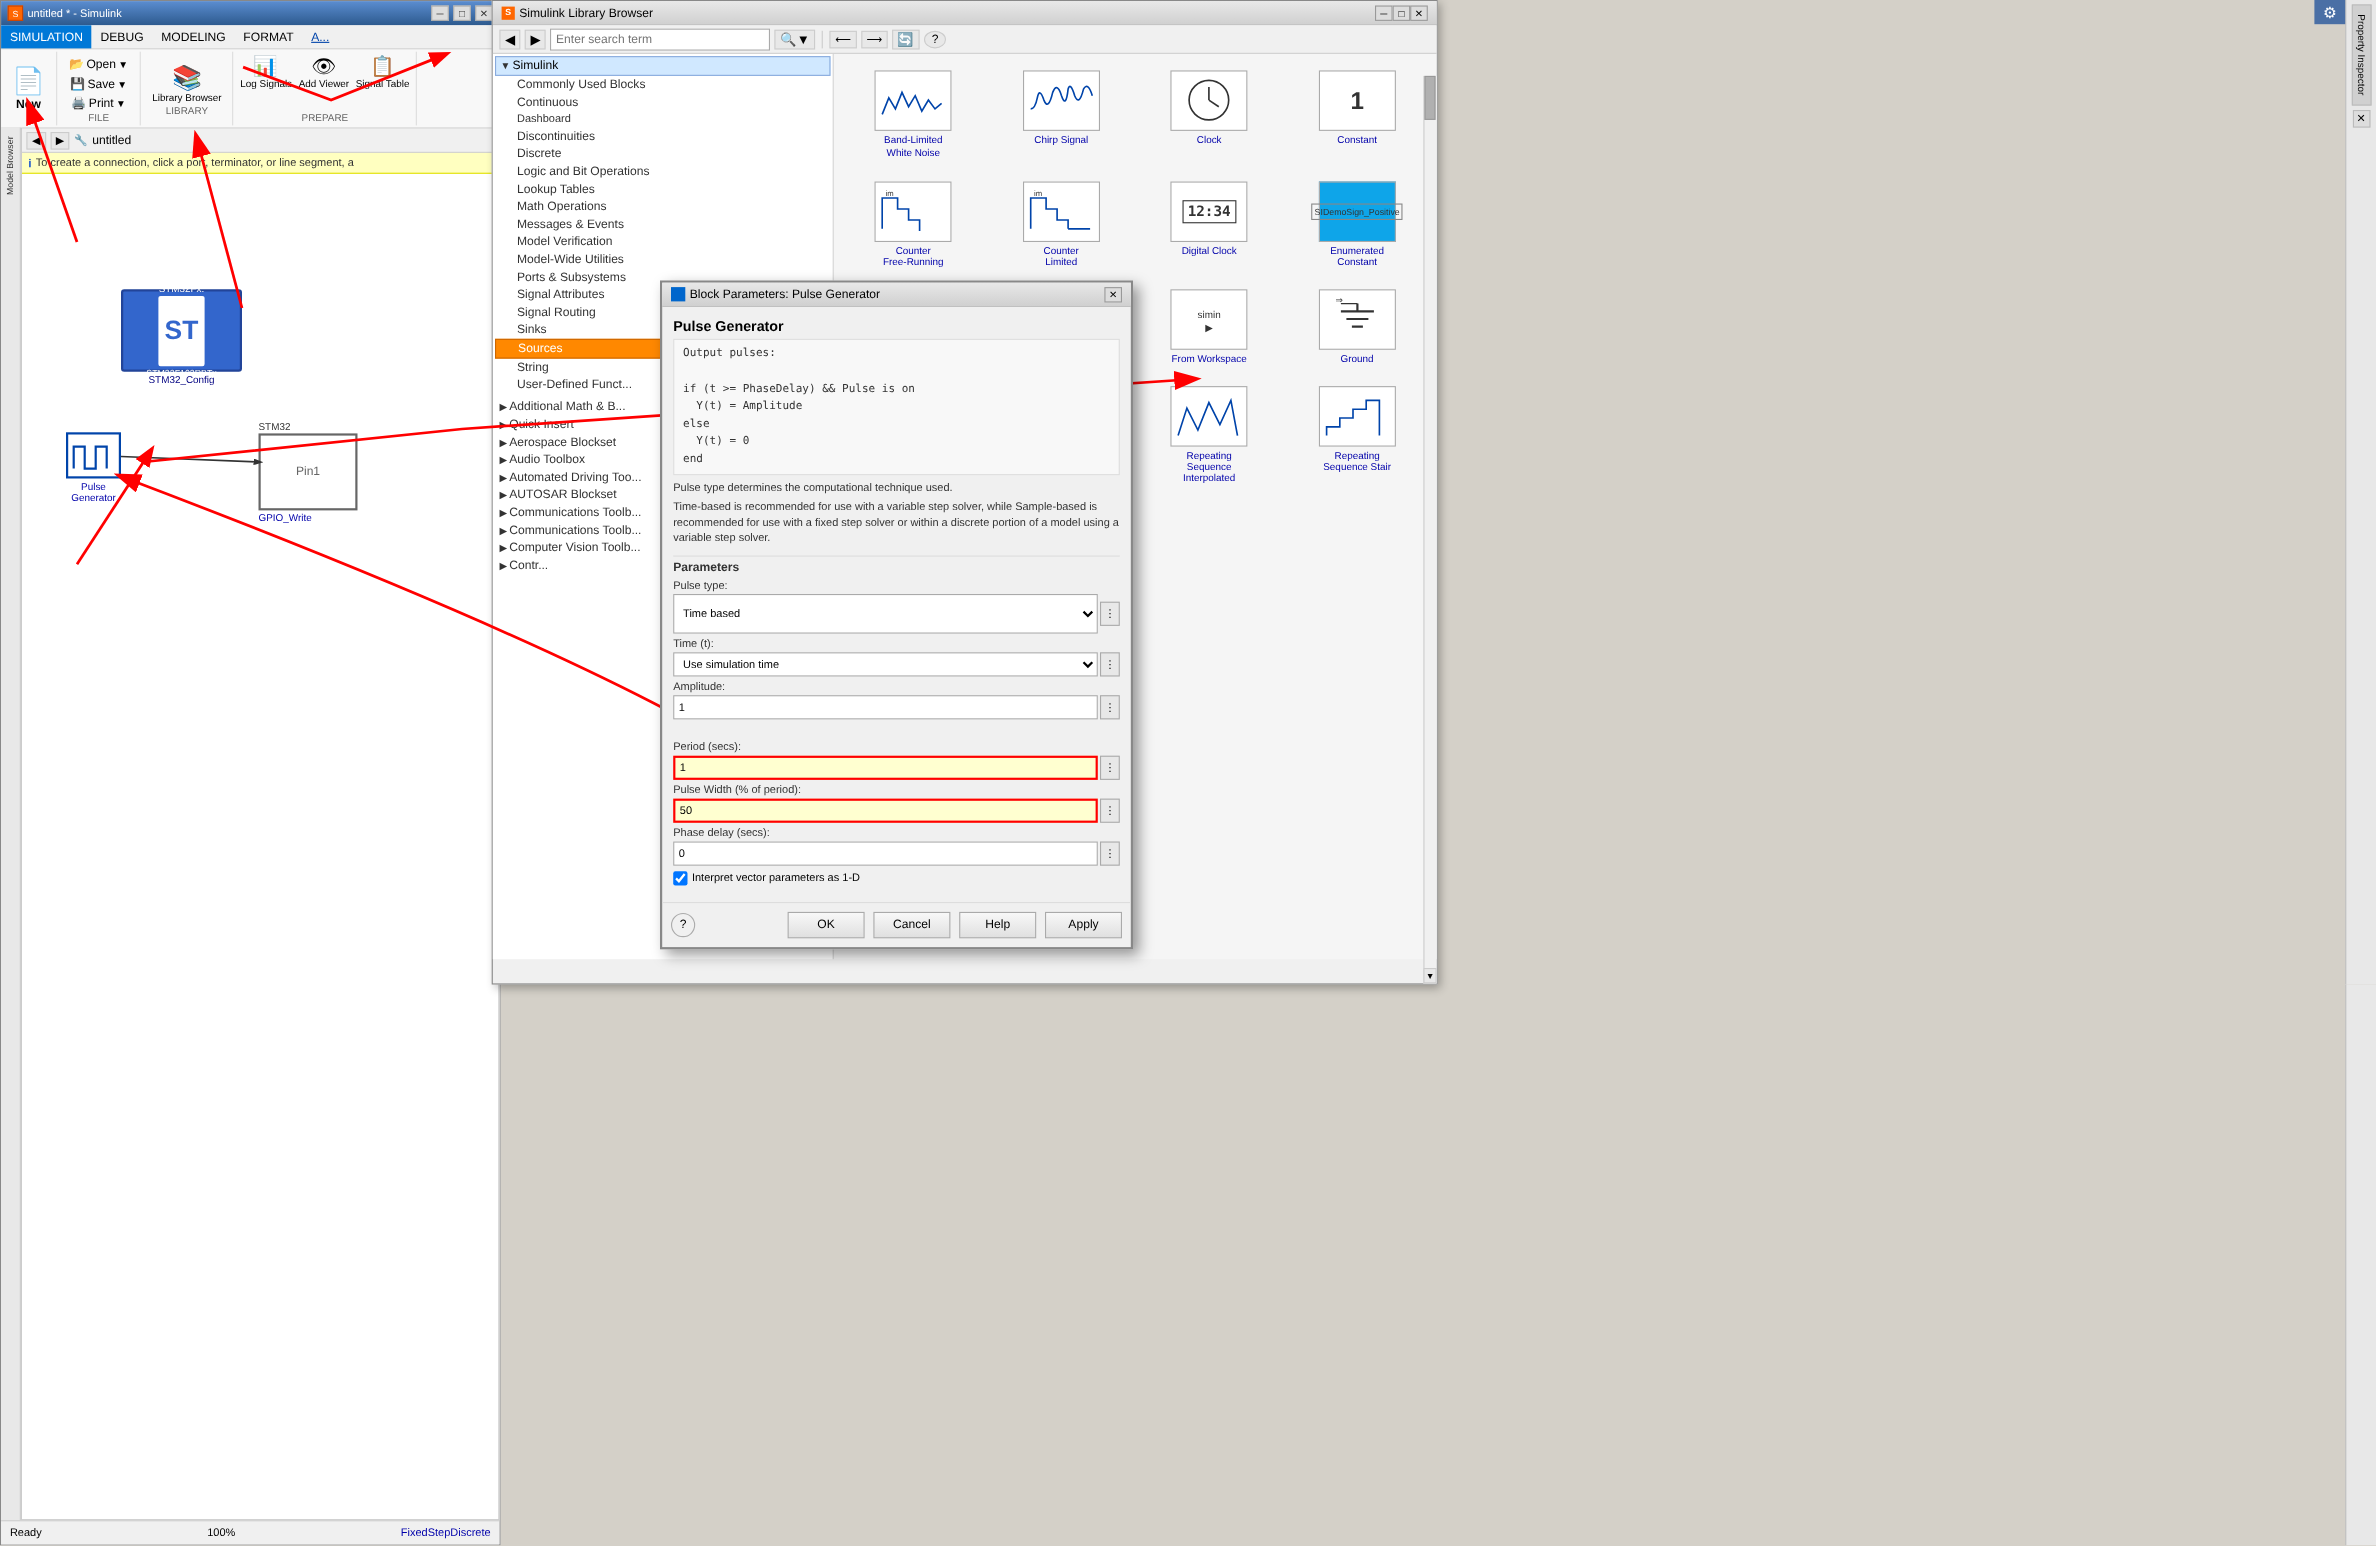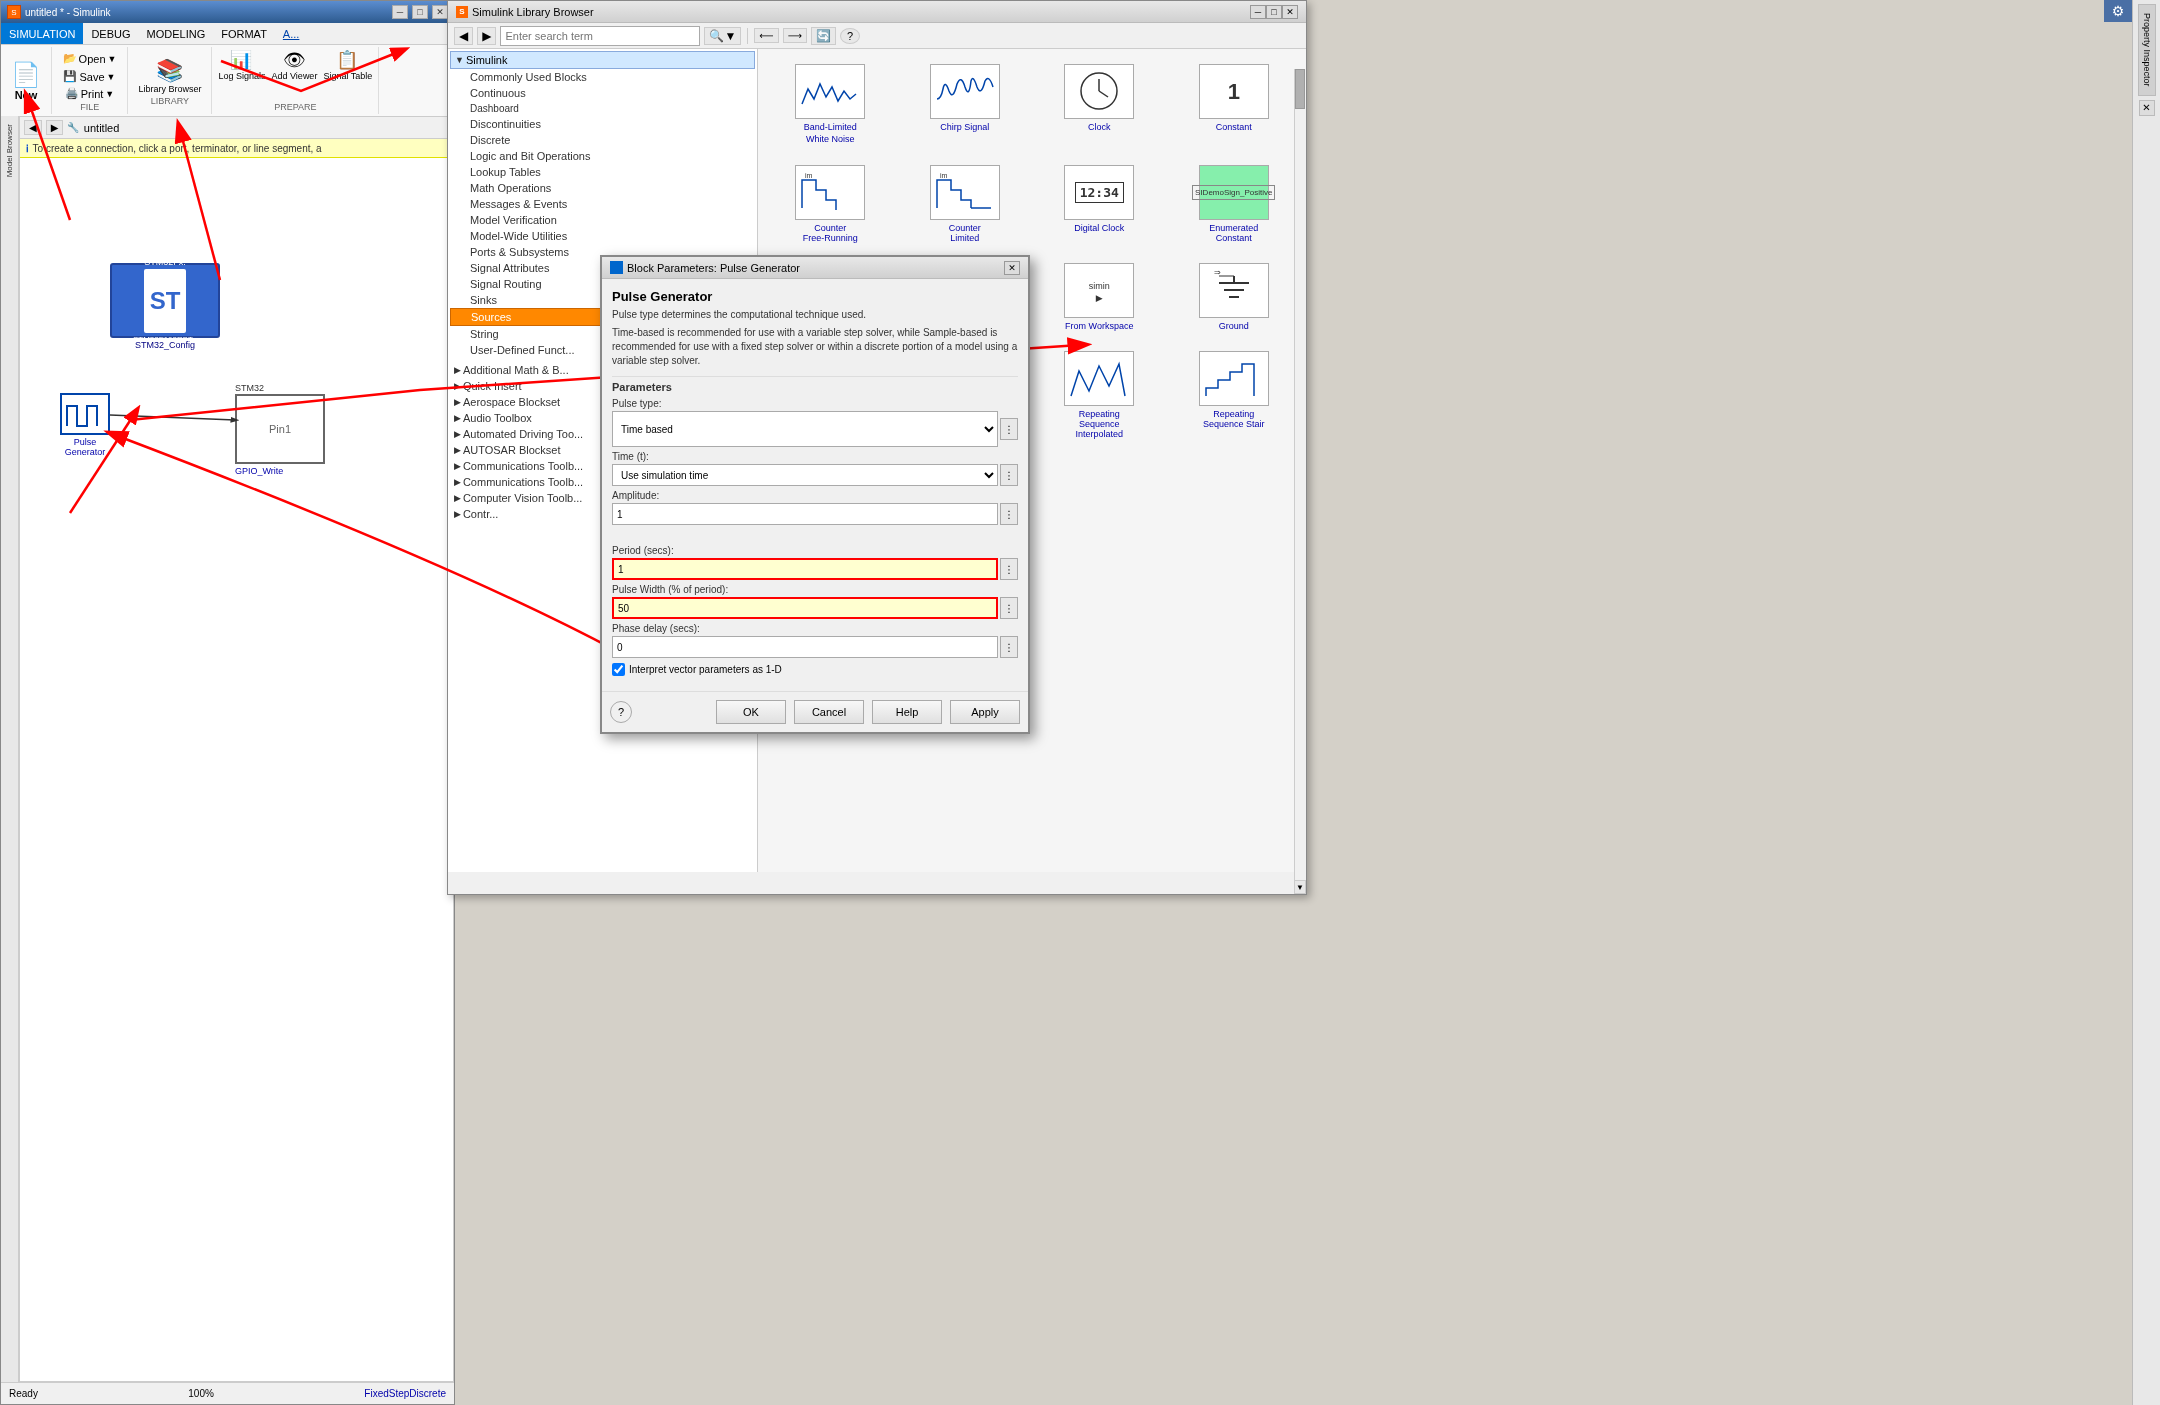--- a/index.html
+++ b/index.html
@@ -336,21 +336,21 @@
       </div>
 
       <div style="display:flex;flex-direction:column;align-items:center;padding:6px 4px;cursor:pointer;border:1px solid transparent;">
         <div style="width:70px;height:55px;border:1px solid #aaa;background:white;display:flex;align-items:center;justify-content:center;margin-bottom:3px;">
           <div style="font-family:monospace;font-size:13px;font-weight:bold;color:#333;border:1px solid #333;padding:2px 4px;">12:34</div>
         </div>
         <span style="font-size:9px;text-align:center;color:#0000aa;">Digital Clock</span>
       </div>
 
       <div style="display:flex;flex-direction:column;align-items:center;padding:6px 4px;cursor:pointer;border:1px solid transparent;">
-        <div style="width:70px;height:55px;border:1px solid #aaa;background:#86efac;display:flex;align-items:center;justify-content:center;margin-bottom:3px;">
+        <div style="width:70px;height:55px;border:1px solid #aaa;background:#0ea5e9;display:flex;align-items:center;justify-content:center;margin-bottom:3px;">
           <div style="font-size:8px;color:#333;padding:2px;text-align:center;border:1px solid #888;white-space:nowrap;">SIDemoSign_Positive</div>
         </div>
         <span style="font-size:9px;text-align:center;color:#0000aa;">Enumerated<br>Constant</span>
       </div>
 
       <div style="display:flex;flex-direction:column;align-items:center;padding:6px 4px;cursor:pointer;border:1px solid transparent;">
         <div style="width:70px;height:55px;border:1px solid #aaa;background:white;display:flex;align-items:center;justify-content:center;margin-bottom:3px;">
           <div style="font-size:8px;color:#333;text-align:center;">
             <div style="border:1px solid #aaa;padding:2px 4px;background:#f8f8e0;">untitled.mat</div>
             <div style="font-size:9px;margin-top:2px;">▶</div>
@@ -465,20 +465,29 @@
     <span style="width:13px;height:13px;background:#0066cc;margin-right:4px;display:inline-block;"></span>
     <span style="font-size:11px;">Block Parameters: Pulse Generator</span>
     <div style="flex:1;"></div>
     <span style="width:16px;height:14px;border:1px solid #999;background:#ddd;display:flex;align-items:center;justify-content:center;font-size:9px;cursor:pointer;">✕</span>
   </div>
 
   <div style="padding:10px;">
 
     <div style="font-size:13px;font-weight:bold;color:#000;margin-bottom:4px;">Pulse Generator</div>
 
+    <div style="font-family:monospace;font-size:10px;background:#f8f8f8;border:1px solid #ddd;padding:5px 8px;margin-bottom:5px;line-height:1.6;color:#333;">
+      <div>Output pulses:</div>
+      <div>&nbsp;</div>
+      <div>if (t &gt;= PhaseDelay) &amp;&amp; Pulse is on</div>
+      <div>&nbsp; Y(t) = Amplitude</div>
+      <div>else</div>
+      <div>&nbsp; Y(t) = 0</div>
+      <div>end</div>
+    </div>
 
     <div style="font-size:10px;color:#333;line-height:1.4;margin-bottom:4px;">Pulse type determines the computational technique used.</div>
 
     <div style="font-size:10px;color:#333;line-height:1.4;margin-bottom:8px;">Time-based is recommended for use with a variable step solver, while Sample-based is recommended for use with a fixed step solver or within a discrete portion of a model using a variable step solver.</div>
 
     <div style="font-size:11px;font-weight:bold;color:#333;margin-bottom:5px;border-top:1px solid #ddd;padding-top:4px;">Parameters</div>
 
     <div style="margin-bottom:4px;">
       <div style="font-size:10px;color:#333;margin-bottom:2px;">Pulse type:</div>
       <div style="display:flex;align-items:center;gap:2px;">

